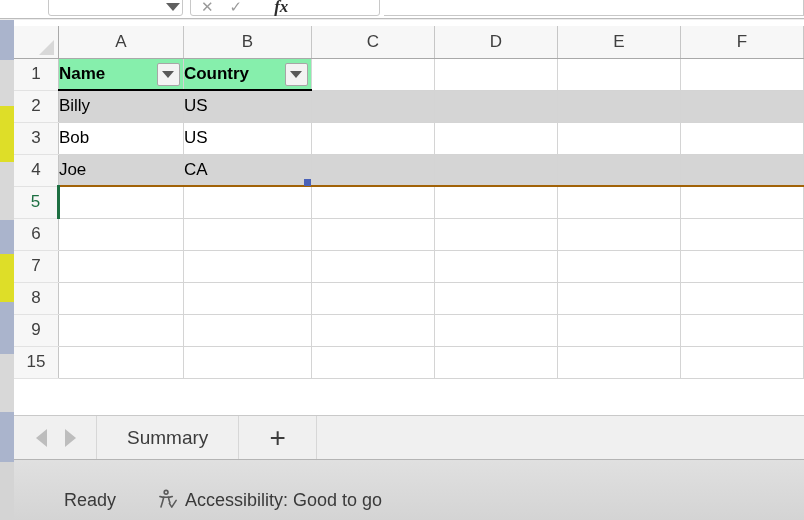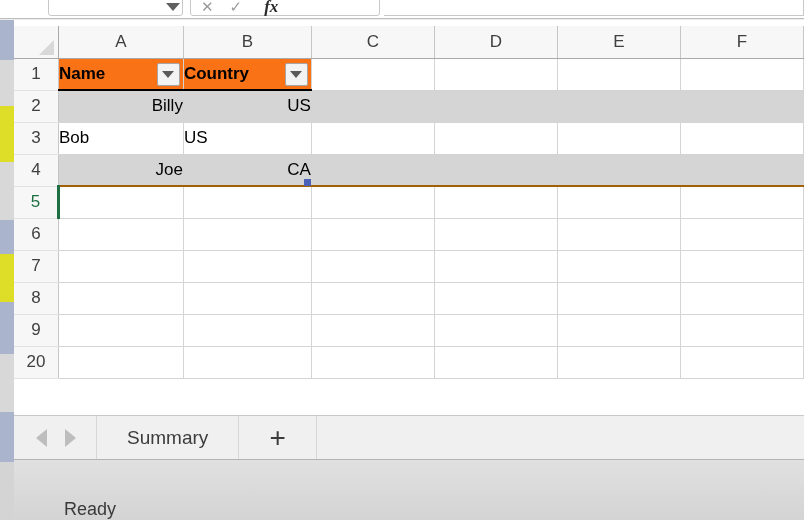--- a/index.html
+++ b/index.html
@@ -53,21 +53,21 @@
     display: flex; align-items: flex-end; gap: 16px;
     padding: 0 10px 1px 10px;
   }
   .fbar-btn {
     color: #9a9a9a; font-size: 15px; line-height: 15px;
     font-family: "Liberation Sans", sans-serif;
   }
   .fbar-fx {
     color: #2b2b2b; font-size: 17px; line-height: 15px;
     font-style: italic; font-family: "Liberation Serif", serif;
-    font-weight: 600; margin-left: 6px;
+    font-weight: 600; margin-left: 16px;
   }
   .fbar-input {
     position: absolute; left: 384px; top: -14px;
     width: 420px; height: 30px;
     background: #ffffff; border: 1px solid #c8c8c8; border-left: none;
   }
   .topbar-rule {
     position: absolute; left: 0; top: 17px; width: 804px; height: 3px;
     background: linear-gradient(#ffffff 0, #ffffff 33%, #bcbcbc 34%, #bcbcbc 66%, #ededed 67%);
   }
@@ -119,27 +119,27 @@
   .cell {
     height: 32px;
     border-right: 1px solid #d4d4d4;
     border-bottom: 1px solid #d4d4d4;
     vertical-align: middle;
     padding: 0 7px;
     font-size: 17px; color: #000000;
     white-space: nowrap; overflow: hidden;
   }
   .cell.tbl-head {
-    font-weight: bold; background: #f97316;
+    font-weight: bold; background: #86efac;
     border-bottom: 2px solid #000000;
     border-right: 1px solid #d4d4d4;
     position: relative;
     padding-right: 30px;
   }
-  .cell.band { background: #d5d5d5; text-align: right; }
+  .cell.band { background: #d5d5d5; }
   .cell.tbl-last { border-bottom: 2px solid #a16207; }
   .cell.active-cell {
     border-left: 2px solid #1d6f42;
     border-top: 2px solid #000000;
     background: #ffffff;
   }
 
   .filter-btn {
     position: absolute; right: 3px; top: 4px;
     width: 23px; height: 23px;
@@ -207,21 +207,21 @@
     border-right: 1px solid #d7d7d7;
   }
   .plus-glyph { font-size: 28px; color: #3c3c3c; line-height: 22px; }
 
   
   .statusbar {
     position: absolute; left: 14px; top: 459px;
     width: 790px; height: 61px;
     background: linear-gradient(#e0e0e0 0%, #d4d4d4 100%);
     border-top: 1px solid #b4b4b4;
-    display: flex; align-items: flex-end;
+    display: flex; align-items: center;
     padding-top: 20px;
   }
   .status-item {
     font-size: 18px; color: #3a3a3a;
     display: flex; align-items: center;
   }
   .status-ready { margin-left: 50px; }
   .status-a11y { margin-left: 40px; gap: 7px; }
   .a11y-icon { width: 22px; height: 22px; display: block; }
 </style>
@@ -363,21 +363,21 @@
           <tr>
             <td class="rowhead">9</td>
             <td class="cell"></td>
             <td class="cell"></td>
             <td class="cell"></td>
             <td class="cell"></td>
             <td class="cell"></td>
             <td class="cell"></td>
           </tr>
           <tr>
-            <td class="rowhead">20</td>
+            <td class="rowhead">15</td>
             <td class="cell"></td>
             <td class="cell"></td>
             <td class="cell"></td>
             <td class="cell"></td>
             <td class="cell"></td>
             <td class="cell"></td>
           </tr>
         </tbody>
     </table>
     <div class="fill-handle" id="fill-handle" style="left: 290.375px; top: 153px;"></div>
@@ -391,15 +391,25 @@
     <div id="tab-list" style="display:flex;">
         <div class="sheet-tab">Summary</div>
       </div>
     <div class="add-sheet">
       <span class="plus-glyph">+</span>
     </div>
   </div>
 
   <div class="statusbar">
     <div class="status-item status-ready">Ready</div>
+    <div class="status-item status-a11y">
+      <svg class="a11y-icon" viewBox="0 0 24 24" fill="none" stroke="#5a5a5a" stroke-width="1.7" stroke-linecap="round" stroke-linejoin="round">
+        <circle cx="11" cy="3.6" r="2.1"></circle>
+        <path d="M4.2 8.2 C7 9.4 15 9.4 17.8 8.2"></path>
+        <path d="M8.4 9 C7.6 13 6.6 16 5.4 19.6"></path>
+        <path d="M13.6 9 C14 11.4 14.6 13.4 15.2 15"></path>
+        <path d="M14.6 15.6 L17.2 19.8 L22 12.4"></path>
+      </svg>
+      <span>Accessibility: Good to go</span>
+    </div>
   </div>
 
 </div>
 
 </body></html>

